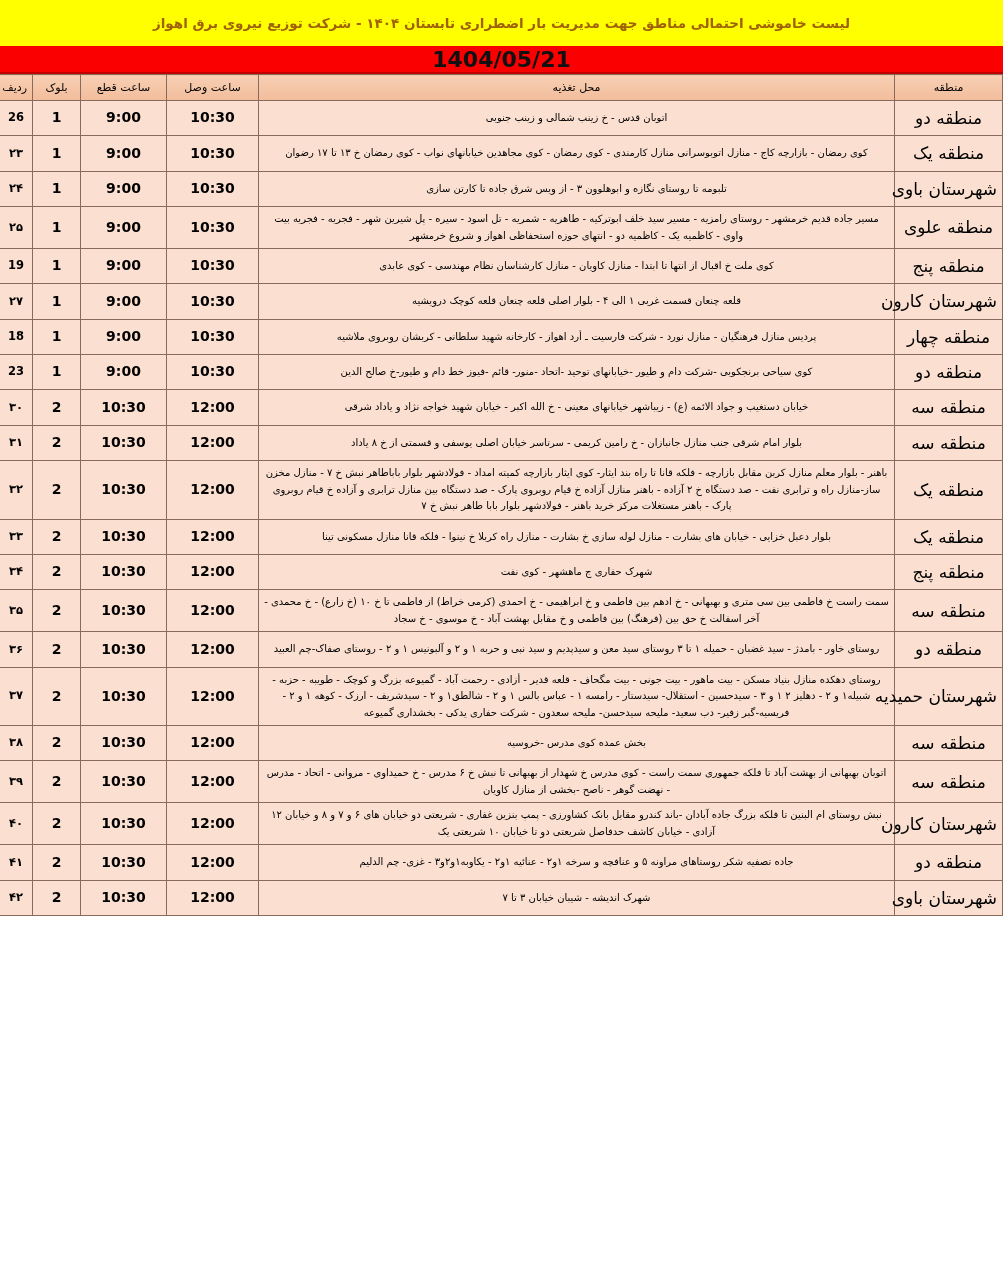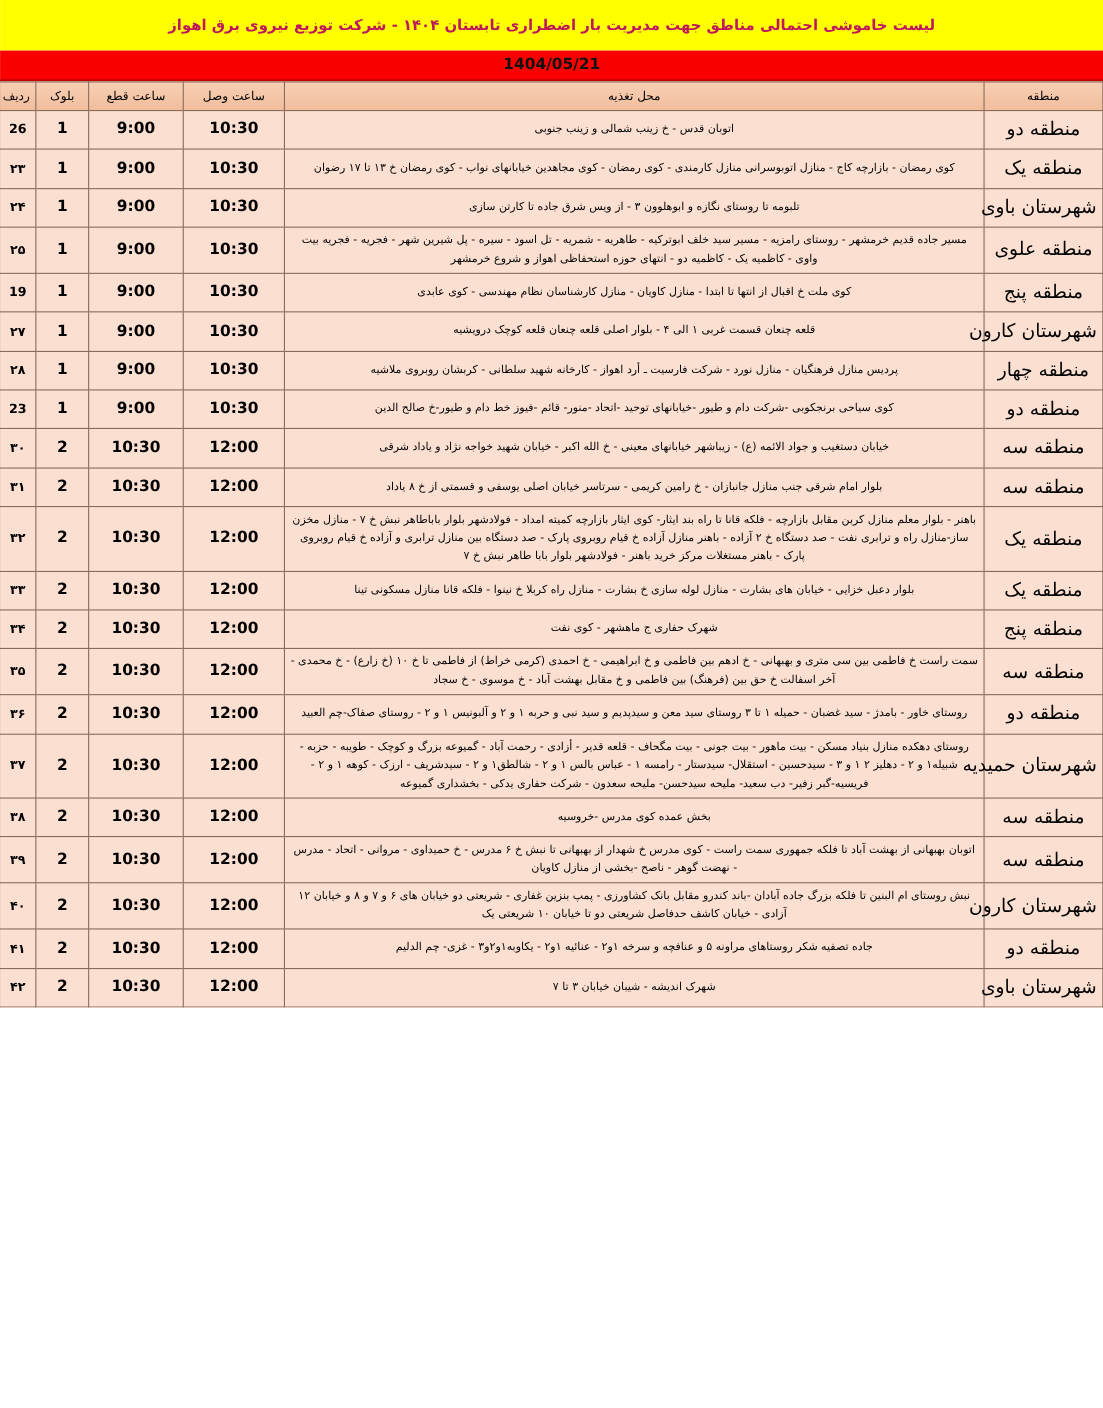--- a/index.html
+++ b/index.html
@@ -22,36 +22,36 @@
     background: #ffff00;
     height: 46px;
     display: flex;
     align-items: center;
     justify-content: center;
     width: 1003px;
   }
   .title-bar .title-text {
     font-size: 13.5px;
     font-weight: bold;
-    color: #be185d;
+    color: #a16207;
     letter-spacing: 0px;
     white-space: nowrap;
   }
   
   .date-bar {
     background: #fb0000;
     height: 28px;
     display: flex;
     align-items: center;
     justify-content: center;
     width: 1003px;
     border-bottom: 2px solid #c00000;
   }
   .date-bar .date-text {
-    font-size: 14px;
+    font-size: 22px;
     font-weight: bold;
     color: #111111;
     direction: ltr;
     font-family: "DejaVu Sans", "Liberation Sans", sans-serif;
   }
   
   table.outage {
     width: 1003px;
     border-collapse: collapse;
     table-layout: fixed;
@@ -194,21 +194,21 @@
           <td class="time">9:00</td>
           <td class="block">1</td>
           <td class="rownum">۲۷</td>
         </tr>
         <tr>
           <td class="region">منطقه چهار</td>
           <td class="place">پردیس منازل فرهنگیان - منازل نورد - شرکت فارسیت ـ أرد اهواز - کارخانه شهید سلطانی - کربشان روبروی ملاشیه</td>
           <td class="time">10:30</td>
           <td class="time">9:00</td>
           <td class="block">1</td>
-          <td class="rownum">۲۸</td>
+          <td class="rownum">18</td>
         </tr>
         <tr>
           <td class="region">منطقه دو</td>
           <td class="place">کوی سیاحی برنجکوبی -شرکت دام و طیور -خیابانهای توحید -اتحاد -منور- قائم -فیوز خط دام و طیور-خ صالح الدین</td>
           <td class="time">10:30</td>
           <td class="time">9:00</td>
           <td class="block">1</td>
           <td class="rownum">23</td>
         </tr>
         <tr>

